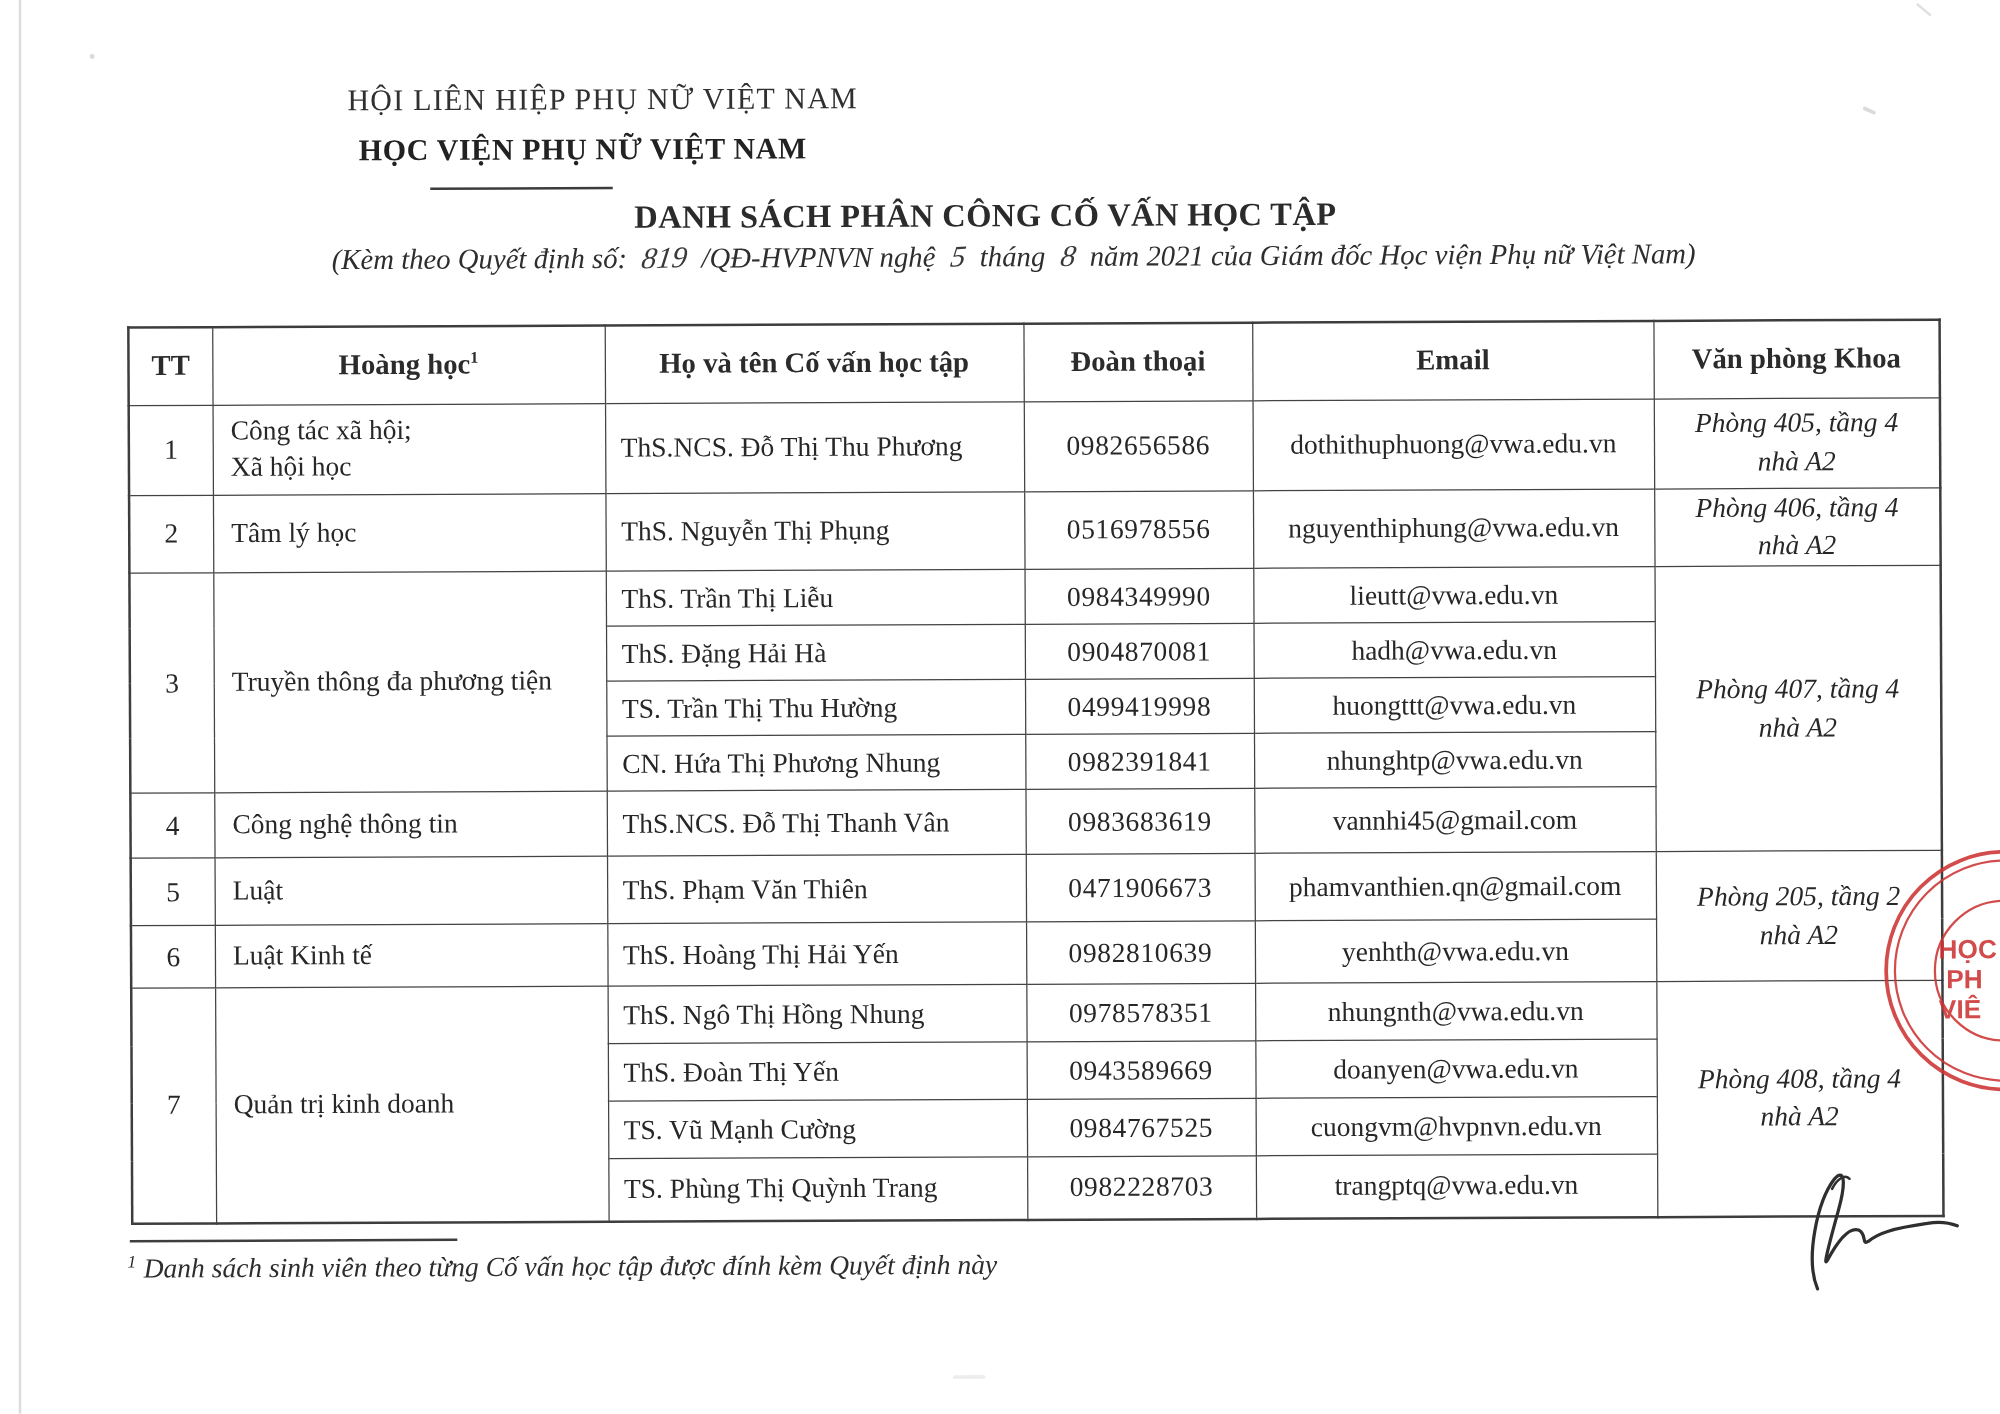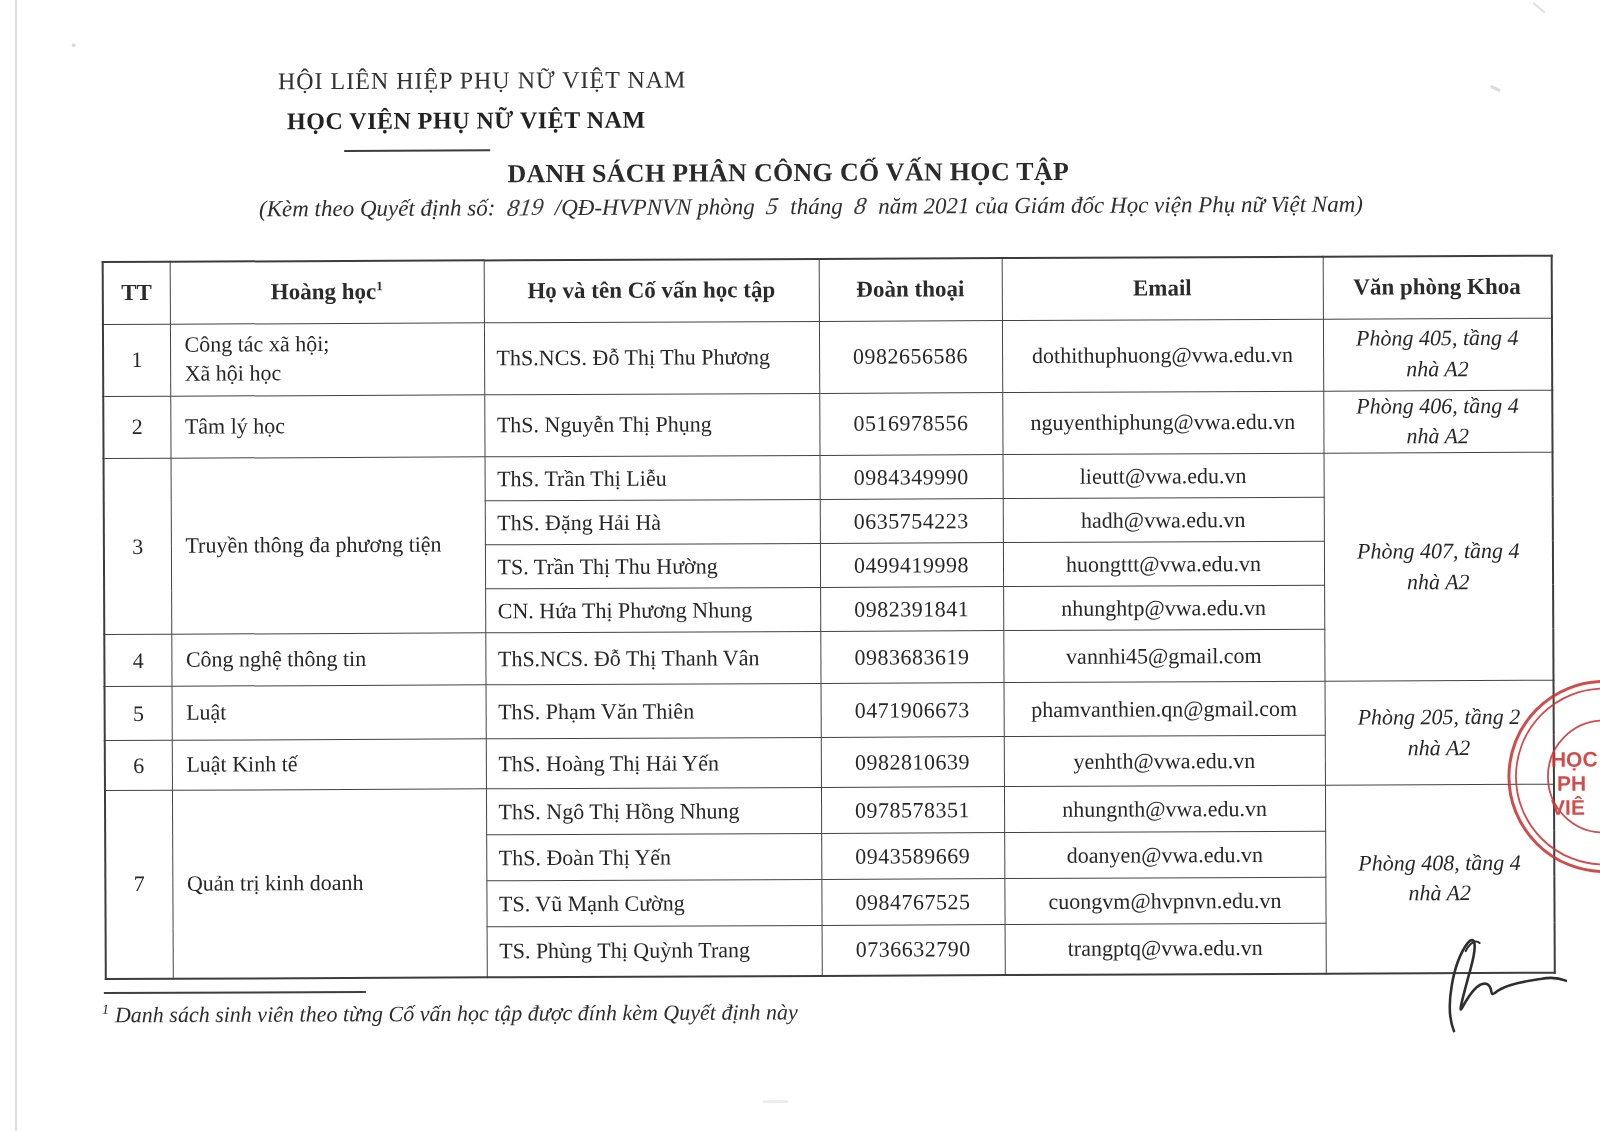--- a/index.html
+++ b/index.html
@@ -70,21 +70,21 @@
 
   <div class="org1">HỘI LIÊN HIỆP PHỤ NỮ VIỆT NAM</div>
   <div class="org2">HỌC VIỆN PHỤ NỮ VIỆT NAM</div>
   <div class="org-underline"></div>
 
   <div class="doc-title">DANH SÁCH PHÂN CÔNG CỐ VẤN HỌC TẬP</div>
 
   <div class="doc-subtitle">
     <span>(Kèm theo Quyết định số:</span>
     <span class="hand">819</span>
-    <span>/QĐ-HVPNVN phòng</span>
+    <span>/QĐ-HVPNVN nghệ</span>
     <span class="hand">5</span>
     <span>tháng</span>
     <span class="hand">8</span>
     <span>năm 2021 của Giám đốc Học viện Phụ nữ Việt Nam)</span>
   </div>
 
   <table class="main">
     <colgroup>
       <col style="width:67px">
         <col style="width:314px">
@@ -128,21 +128,21 @@
       <td class="c-stt" rowspan="4">3</td>
       <td class="c-major" rowspan="4">Truyền thông đa phương tiện</td>
       <td class="c-name">ThS. Trần Thị Liễu</td>
       <td class="c-phone">0984349990</td>
       <td class="c-email">lieutt@vwa.edu.vn</td>
       <td class="c-office" rowspan="5">Phòng 407, tầng 4
 nhà A2</td>
     </tr>
     <tr style="height:44px">
       <td class="c-name">ThS. Đặng Hải Hà</td>
-      <td class="c-phone">0635754223</td>
+      <td class="c-phone">0904870081</td>
       <td class="c-email">hadh@vwa.edu.vn</td>
     </tr>
     <tr style="height:44px">
       <td class="c-name">TS. Trần Thị Thu Hường</td>
       <td class="c-phone">0499419998</td>
       <td class="c-email">huongttt@vwa.edu.vn</td>
     </tr>
     <tr style="height:44px">
       <td class="c-name">CN. Hứa Thị Phương Nhung</td>
       <td class="c-phone">0982391841</td>
@@ -189,21 +189,21 @@
       <td class="c-phone">0943589669</td>
       <td class="c-email">doanyen@vwa.edu.vn</td>
     </tr>
     <tr style="height:46px">
       <td class="c-name">TS. Vũ Mạnh Cường</td>
       <td class="c-phone">0984767525</td>
       <td class="c-email">cuongvm@hvpnvn.edu.vn</td>
     </tr>
     <tr style="height:50px">
       <td class="c-name">TS. Phùng Thị Quỳnh Trang</td>
-      <td class="c-phone">0736632790</td>
+      <td class="c-phone">0982228703</td>
       <td class="c-email">trangptq@vwa.edu.vn</td>
     </tr>
   </tbody>
     </table>
 
   <div class="foot-rule"></div>
   <div class="footnote">
     <sup>1</sup><span>Danh sách sinh viên theo từng Cố vấn học tập được đính kèm Quyết định này</span>
   </div>
 

